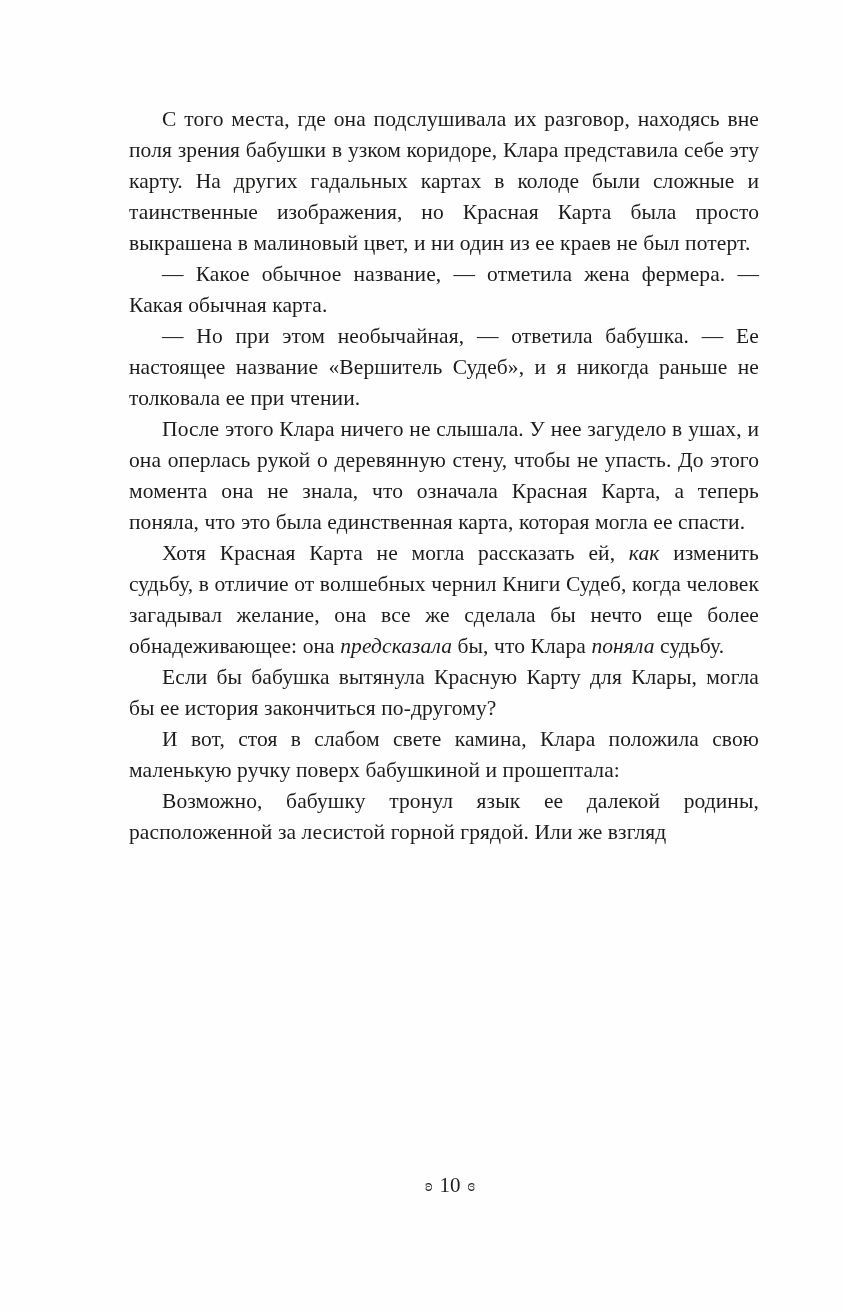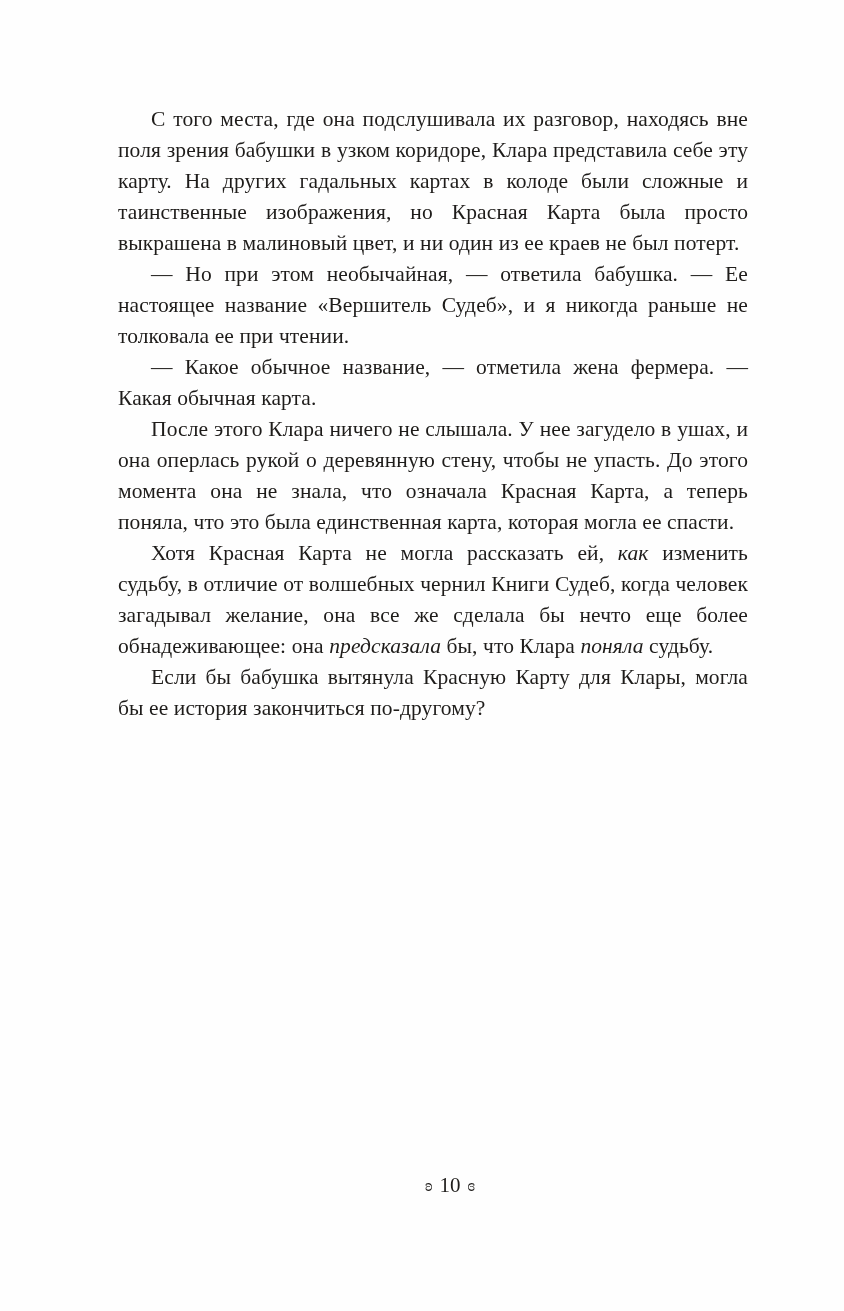--- a/index.html
+++ b/index.html
@@ -12,21 +12,21 @@
     width: 844px;
     height: 1311px;
     margin: 0 auto;
     background: #fefefe;
     font-family: "Liberation Serif", "DejaVu Serif", serif;
     overflow: hidden;
   }
   .text-block {
     position: absolute;
     top: 104px;
-    left: 118px;
+    left: 129px;
     width: 630px;
     font-size: 21.5px;
     line-height: 31px;
     text-align: justify;
     letter-spacing: 0.1px;
   }
   .text-block p {
     margin: 0;
     padding: 0;
     text-indent: 33px;
@@ -48,22 +48,24 @@
     top: -1px;
     padding: 0 7px;
   }
 </style>
 </head>
 <body>
 
 <div class="page" style="background: rgb(254, 254, 254); color: rgb(30, 28, 26);">
   <div class="text-block" id="paragraphs">
       <p><span>С того места, где она подслушивала их разговор, находясь вне поля зрения бабушки в узком коридоре, Клара представила себе эту карту. На других гадальных картах в колоде были сложные и таинственные изображения, но Красная Карта была просто выкрашена в малиновый цвет, и ни один из ее краев не был потерт.</span></p>
+      <p><span>— Какое обычное название, — отметила жена фермера. — Какая обычная карта.</span></p>
       <p><span>— Но при этом необычайная, — ответила бабушка. — Ее настоящее название «Вершитель Судеб», и я никогда раньше не толковала ее при чтении.</span></p>
-      <p><span>— Какое обычное название, — отметила жена фермера. — Какая обычная карта.</span></p>
       <p><span>После этого Клара ничего не слышала. У нее загудело в ушах, и она оперлась рукой о деревянную стену, чтобы не упасть. До этого момента она не знала, что означала Красная Карта, а теперь поняла, что это была единственная карта, которая могла ее спасти.</span></p>
       <p><span>Хотя Красная Карта не могла рассказать ей, </span><i>как</i><span> изменить судьбу, в отличие от волшебных чернил Книги Судеб, когда человек загадывал желание, она все же сделала бы нечто еще более обнадеживающее: она </span><i>предсказала</i><span> бы, что Клара </span><i>поняла</i><span> судьбу.</span></p>
       <p><span>Если бы бабушка вытянула Красную Карту для Клары, могла бы ее история закончиться по-другому?</span></p>
+      <p><span>И вот, стоя в слабом свете камина, Клара положила свою маленькую ручку поверх бабушкиной и прошептала:</span></p>
+      <p><span>Возможно, бабушку тронул язык ее далекой родины, расположенной за лесистой горной грядой. Или же взгляд</span></p>
     </div>
   <div class="footer">
     <span class="ornament">ʚ</span><span>10</span><span class="ornament">ɞ</span>
   </div>
 </div>
 
 </body></html>

